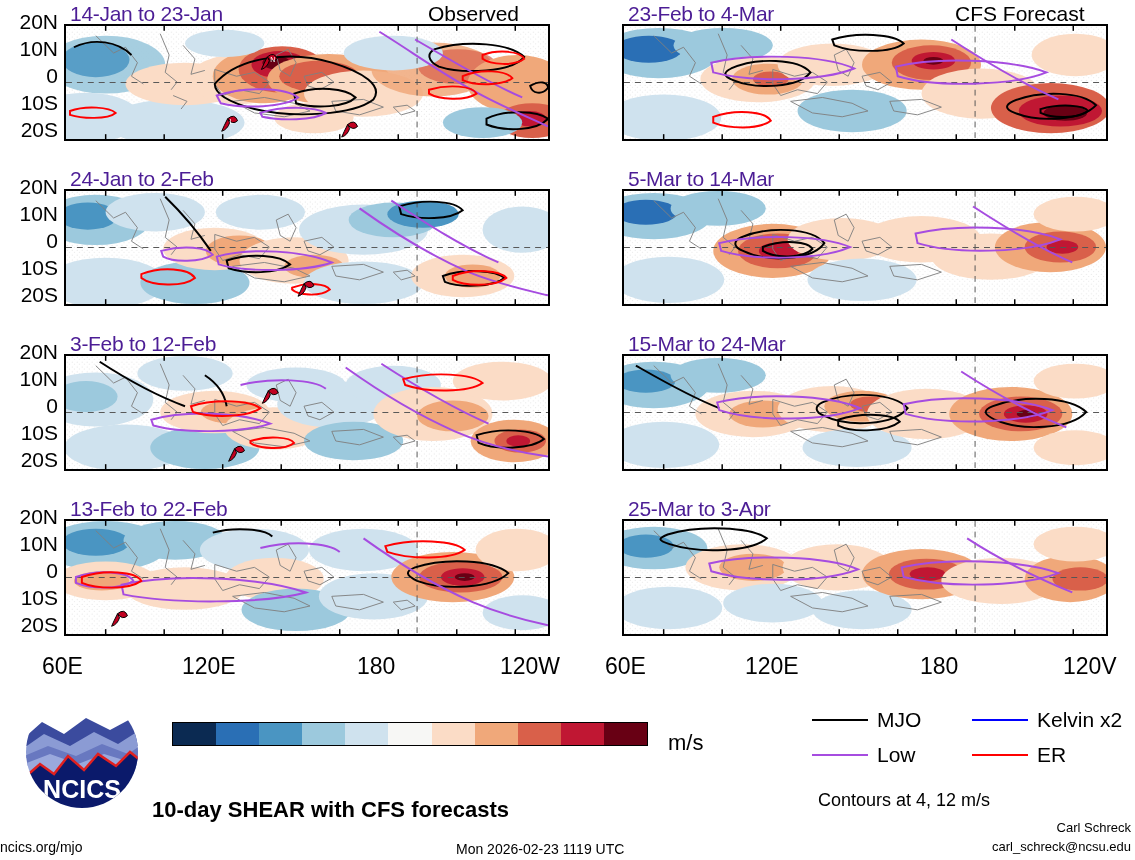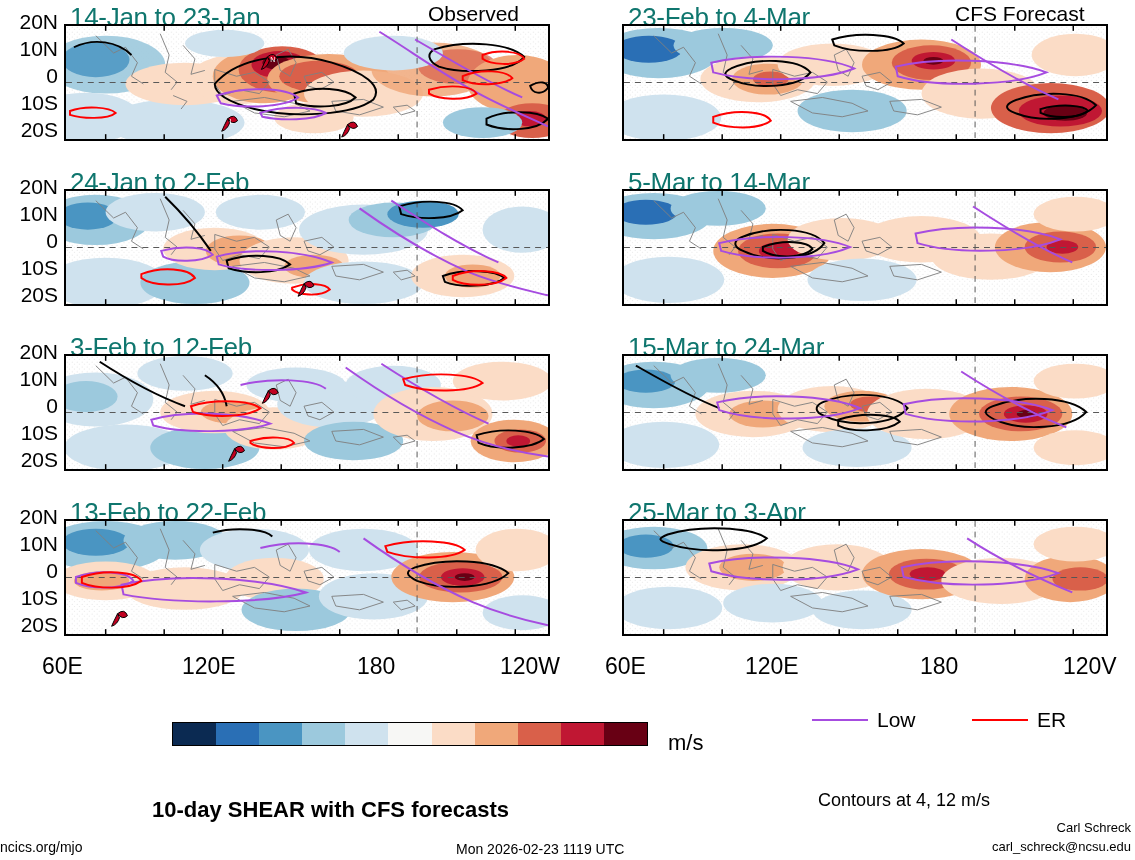--- a/index.html
+++ b/index.html
@@ -6,22 +6,22 @@
   html, body {
     margin: 0; padding: 0;
     width: 1135px; height: 860px;
     background: #ffffff;
     font-family: "Liberation Sans", sans-serif;
     overflow: hidden;
   }
   #root { position: relative; width: 1135px; height: 785px; }
   .panel-title {
     position: absolute;
-    font-size: 26px;
-    color: #0f766e;
+    font-size: 21px;
+    color: #4c1d95;
     white-space: nowrap;
     letter-spacing: -0.3px;
   }
   .panel-right-label {
     position: absolute;
     font-size: 21px;
     color: #000;
     white-space: nowrap;
   }
   .map-box {
@@ -736,20 +736,42 @@
   <div class="xlabel" style="left:42px;  top:653px;">60E</div>
   <div class="xlabel" style="left:182px; top:653px;">120E</div>
   <div class="xlabel" style="left:357px; top:653px;">180</div>
   <div class="xlabel" style="left:500px; top:653px;">120W</div>
 
   <div class="xlabel" style="left:605px;  top:653px;">60E</div>
   <div class="xlabel" style="left:745px;  top:653px;">120E</div>
   <div class="xlabel" style="left:920px;  top:653px;">180</div>
   <div class="xlabel" style="left:1063px; top:653px;">120V</div>
 
+  <div id="logo">
+    <svg viewBox="0 0 116 116" width="116" height="116">
+      <defs>
+        <clipPath id="logoclip">
+            <circle cx="58" cy="58" r="56"></circle>
+          </clipPath>
+      </defs>
+      <circle cx="58" cy="58" r="56" fill="#ffffff"></circle>
+      <g clip-path="url(#logoclip)">
+        <rect x="0" y="0" width="116" height="116" fill="#ffffff"></rect>
+        <circle cx="58" cy="50" r="36" fill="#f5c518"></circle>
+        <path d="M0 6 L0 50 L116 50 L116 2 Z" fill="#ffffff"></path>
+        <path d="M0 44 L18 28 L40 40 L62 24 L86 36 L116 20 L116 52 L0 52 Z" fill="#3b4b9e"></path>
+        <path d="M0 54 L20 40 L46 52 L70 38 L94 50 L116 36 L116 64 L0 64 Z" fill="#8b9bd4"></path>
+        <path d="M0 62 L24 52 L52 62 L78 50 L104 60 L116 52 L116 72 L0 72 Z" fill="#6878c0"></path>
+        <path d="M0 70 L26 60 L54 70 L80 60 L106 68 L116 62 L116 78 L0 78 Z" fill="#9aa9dd"></path>
+        <path d="M0 84 L16 70 L30 80 L44 62 L60 76 L74 60 L92 72 L106 58 L116 66 L116 116 L0 116 Z" fill="#0b1a6b"></path>
+        <path d="M0 84 L16 70 L30 80 L44 62 L60 76 L74 60 L92 72 L106 58 L116 66" fill="none" stroke="#e02020" stroke-width="2.5"></path>
+        <text x="58" y="104" font-size="25" font-weight="bold" fill="#ffffff" text-anchor="middle" font-family="Liberation Sans, sans-serif">NCICS</text>
+      </g>
+    </svg>
+  </div>
 
   <div id="colorbar">
     <div class="cb-strip">
       <div class="cb-seg" style="background:#0b2a52"></div>
       <div class="cb-seg" style="background:#2a6fb5"></div>
       <div class="cb-seg" style="background:#4a95c2"></div>
       <div class="cb-seg" style="background:#9cc9dd"></div>
       <div class="cb-seg" style="background:#cfe2ee"></div>
       <div class="cb-seg" style="background:url(#stipple) #f7f7f5"></div>
       <div class="cb-seg" style="background:#fbdcc6"></div>
@@ -757,20 +779,30 @@
       <div class="cb-seg" style="background:#d9604a"></div>
       <div class="cb-seg" style="background:#c01733"></div>
       <div class="cb-seg" style="background:#680014"></div>
     </div>
   </div>
   <div id="cb-unit">m/s</div>
 
   <div id="legend">
     <div class="leg-row">
       <div class="leg-item">
+        <span class="leg-line" style="border-top-color:#000000"></span>
+        <span class="leg-text">MJO</span>
+      </div>
+      <div class="leg-item">
+        <span class="leg-line" style="border-top-color:#0000ff"></span>
+        <span class="leg-text">Kelvin x2</span>
+      </div>
+    </div>
+    <div class="leg-row">
+      <div class="leg-item">
         <span class="leg-line" style="border-top-color:#a64ce0"></span>
         <span class="leg-text">Low</span>
       </div>
       <div class="leg-item">
         <span class="leg-line" style="border-top-color:#ff0000"></span>
         <span class="leg-text">ER</span>
       </div>
     </div>
   </div>
   <div id="contour-note">Contours at 4, 12 m/s</div>

